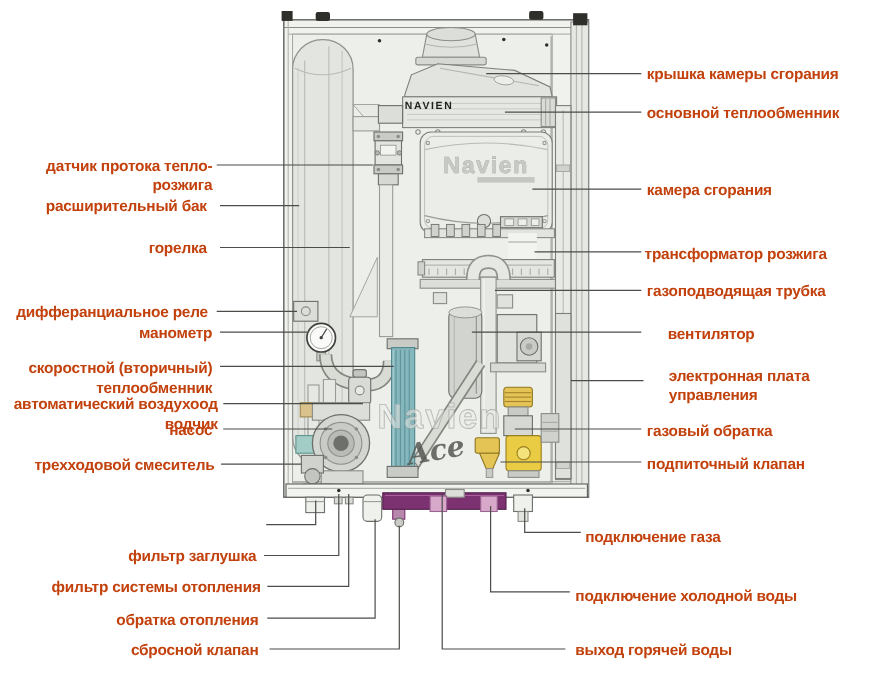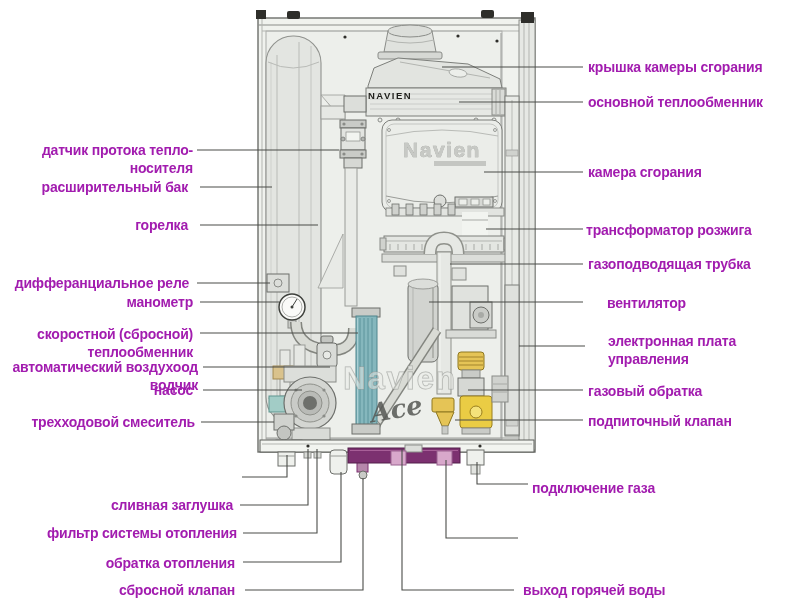--- a/index.html
+++ b/index.html
@@ -5,21 +5,21 @@
   html,body { margin:0; padding:0; background:#fff; }
   .stage {
     position:relative; width:800px; height:616px; background:#ffffff;
     overflow:hidden;
     font-family:"Liberation Sans", sans-serif;
   }
   .stage svg { position:absolute; left:0; top:0; }
   .lbl {
     position:absolute;
     font:700 14px/18px "Liberation Sans", sans-serif;
-    color:#a21caf;
+    color:#c2410c;
     white-space:pre-line;
     letter-spacing:-0.2px;
   }
   .lbl-l { text-align:right; }
   .lbl-r { text-align:left; }
   .wm-logo {
     font:700 31px "Liberation Sans", sans-serif;
     letter-spacing:2px;
     fill:#eceeea; fill-opacity:.5;
     stroke:#9a9c98; stroke-opacity:.75; stroke-width:1px;
@@ -366,41 +366,42 @@
       <path d="M585 346 H519"></path>
       <path d="M583 390 H468"></path>
       <path d="M583 420 H455"></path>
       <path d="M528 484 H477 V462"></path>
       <path d="M518 538 H446 V460"></path>
       <path d="M514 590 H402 V449"></path>
     </g>
   </svg>
 
   <div class="lbl lbl-l" style="right:607px; top:141px;">датчик протока тепло-
-носителя</div>
+розжига</div>
   <div class="lbl lbl-l" style="right:612px; top:178px;">расширительный бак</div>
   <div class="lbl lbl-l" style="right:612px; top:216px;">горелка</div>
   <div class="lbl lbl-l" style="right:611px; top:274px;">дифферанциальное реле</div>
   <div class="lbl lbl-l" style="right:607px; top:293px;">манометр</div>
-  <div class="lbl lbl-l" style="right:607px; top:325px;">скоростной (сбросной)
+  <div class="lbl lbl-l" style="right:607px; top:325px;">скоростной (вторичный)
 теплообменник</div>
   <div class="lbl lbl-l" style="right:602px; top:358px;">автоматический воздухоод
 водчик</div>
   <div class="lbl lbl-l" style="right:607px; top:381px;">насос</div>
   <div class="lbl lbl-l" style="right:605px; top:413px;margin-left:28px;">трехходовой смеситель</div>
-  <div class="lbl lbl-l" style="right:567px; top:496px;">сливная заглушка</div>
+  <div class="lbl lbl-l" style="right:567px; top:496px;">фильтр заглушка</div>
   <div class="lbl lbl-l" style="right:563px; top:524px;">фильтр системы отопления</div>
   <div class="lbl lbl-l" style="right:565px; top:554px;">обратка отопления</div>
   <div class="lbl lbl-l" style="right:565px; top:581px;">сбросной клапан</div>
 
   <div class="lbl lbl-r" style="left:588px; top:58px;">крышка камеры сгорания</div>
   <div class="lbl lbl-r" style="left:588px; top:93px;">основной теплообменник</div>
   <div class="lbl lbl-r" style="left:588px; top:163px;">камера сгорания</div>
   <div class="lbl lbl-r" style="left:586px; top:221px;">трансформатор розжига</div>
   <div class="lbl lbl-r" style="left:588px; top:255px;">газоподводящая трубка</div>
   <div class="lbl lbl-r" style="left:607px; top:294px;">вентилятор</div>
   <div class="lbl lbl-r" style="left:608px; top:332px;">электронная плата
 управления</div>
   <div class="lbl lbl-r" style="left:588px; top:382px;">газовый обратка</div>
   <div class="lbl lbl-r" style="left:588px; top:412px;">подпиточный клапан</div>
   <div class="lbl lbl-r" style="left:532px; top:479px;">подключение газа</div>
+  <div class="lbl lbl-r" style="left:523px; top:532px;">подключение холодной воды</div>
   <div class="lbl lbl-r" style="left:523px; top:581px;">выход горячей воды</div>
 </div>
 
 </body></html>

